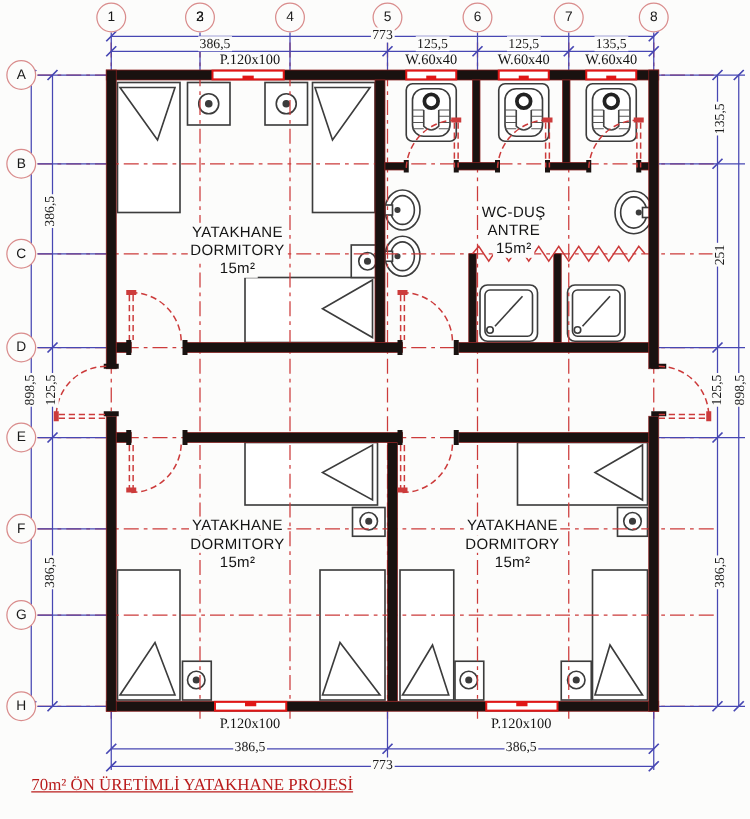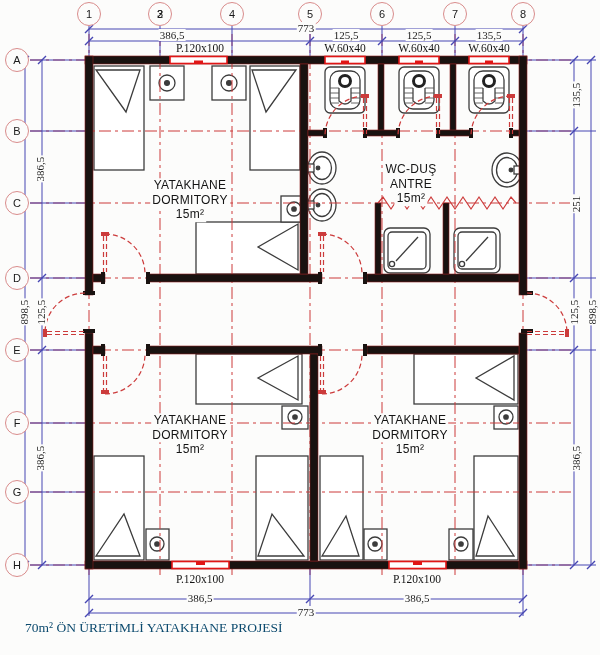--- a/index.html
+++ b/index.html
@@ -13,22 +13,22 @@
   .bubble .ov{margin-left:-6px;}
   .dim{position:absolute;transform:translate(-50%,-50%);font:11px "Liberation Serif",serif;
        color:#1c1c1c;background:#fcfcfb;padding:0 1px;white-space:nowrap;z-index:3;}
   .dim.vert{transform:translate(-50%,-50%) rotate(-90deg);}
   .winlabel{position:absolute;transform:translate(-50%,-50%);font:11.5px "Liberation Serif",serif;
        color:#141414;white-space:nowrap;z-index:3;text-align:center;}
   .roomlabel{position:absolute;transform:translate(-50%,-50%);display:flex;flex-direction:column;
        align-items:center;text-align:center;font:12px "Liberation Sans",sans-serif;color:#141414;
        letter-spacing:.3px;line-height:14.5px;white-space:nowrap;z-index:3;}
   .roomlabel span{background:#fcfcfb;padding:0 2px;}
-  .titleline{position:absolute;font:13.5px "Liberation Serif",serif;color:#0c4a6e;
-       white-space:nowrap;z-index:3;}
+  .titleline{position:absolute;font:13.5px "Liberation Serif",serif;color:#b91c1c;
+       white-space:nowrap;z-index:3;text-decoration:underline;}
 </style>
 </head>
 <body>
 
 <div class="sheet">
 
 <svg width="600" height="655" viewBox="0 0 600 655">
 
   <g fill="#ffffff" stroke="#3c3c3c" stroke-width="1.3">
 

